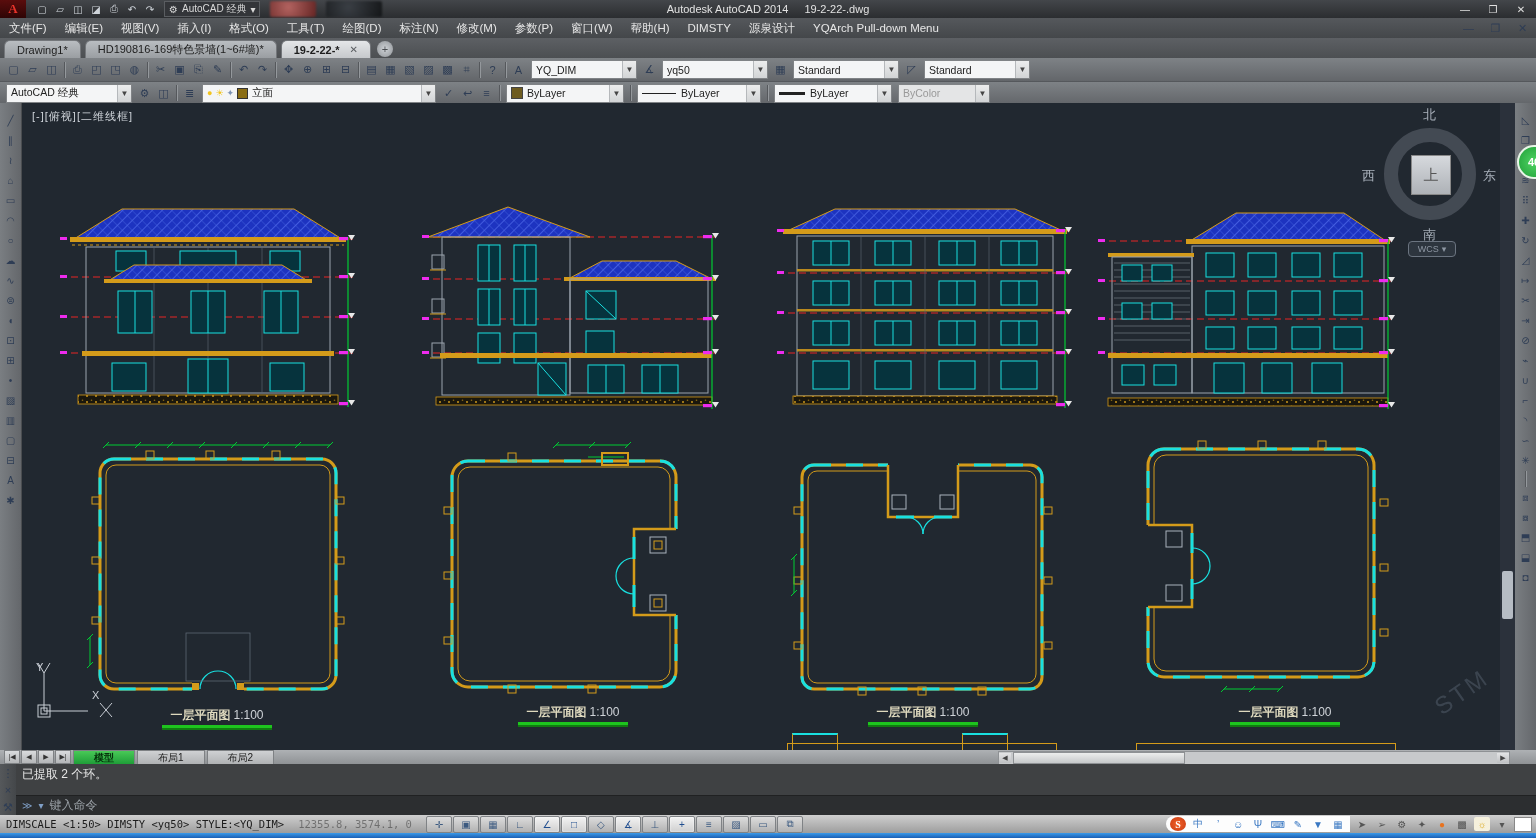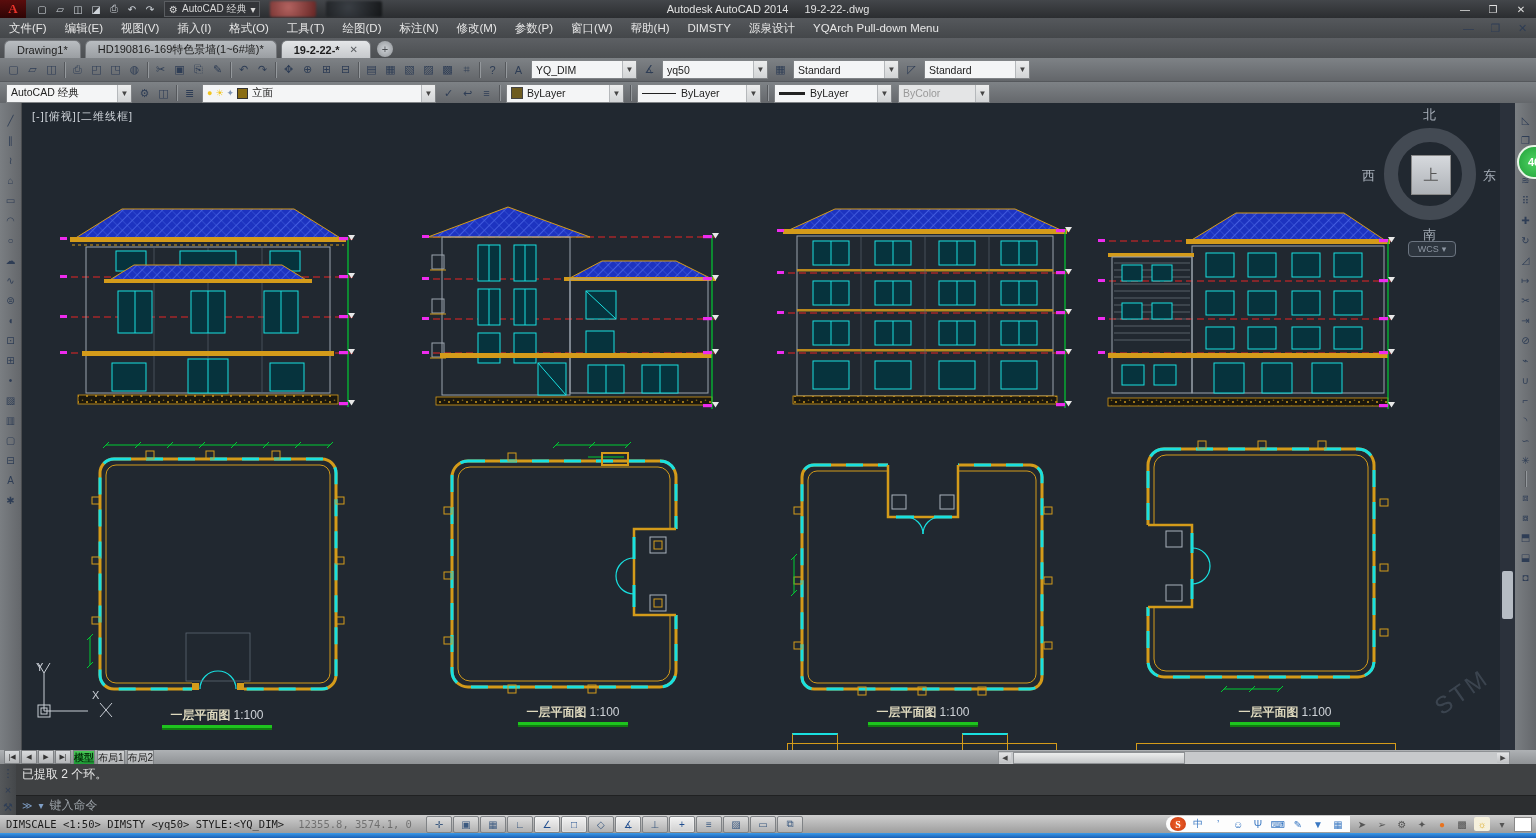--- a/index.html
+++ b/index.html
@@ -83,21 +83,21 @@
   .caption .gline{height:3px;background:#1ec41e;margin-top:1px;box-shadow:0 2px 0 #117a11;}
   .watermark{position:absolute;left:1432px;top:575px;color:rgba(130,142,160,.28);font-size:24px;transform:rotate(-35deg);letter-spacing:3px;}
   .partshape{position:absolute;border:1px solid #d49b1a;border-bottom:none;}
   .partshape.cy{border-top:2px solid #19e0e0;}
 
   
   .layoutbar{position:absolute;left:0;top:750px;width:1536px;height:14px;background:linear-gradient(#aeb1b4,#8f9295);
     display:flex;align-items:center;font-size:10px;color:#222;}
   .lnav{display:flex;gap:1px;margin-left:4px;}
   .lnav .tbtn{width:14px;height:12px;background:linear-gradient(#d9dbdd,#b4b6b8);border:1px solid #7e8184;font-size:7px;color:#333;}
-  .ltab{height:13px;display:flex;align-items:center;padding:0 0;margin-left:2px;background:linear-gradient(#cfd1d3,#b0b2b4);
+  .ltab{height:13px;display:flex;align-items:center;padding:0 20px;margin-left:2px;background:linear-gradient(#cfd1d3,#b0b2b4);
     border:1px solid #7e8184;border-bottom:none;font-size:10px;}
   .ltab.model{background:linear-gradient(#49c957,#1f9e38);color:#06330c;font-weight:bold;}
   .hscroll{position:absolute;left:998px;top:1px;width:510px;height:12px;background:#c7c9cb;border:1px solid #8e9194;display:flex;align-items:center;}
   .hscroll .harr{width:12px;height:10px;display:flex;align-items:center;justify-content:center;font-size:7px;color:#444;background:linear-gradient(#e3e4e5,#bfc1c3);}
   .hthumb{width:170px;height:10px;background:linear-gradient(#eceded,#c6c8ca);border:1px solid #8e9194;margin-left:2px;}
 
   
   .cmdpanel{position:absolute;left:0;top:764px;width:1536px;height:51px;background:#3f4143;display:flex;}
   .cmdstrip{width:16px;background:linear-gradient(90deg,#55585b,#44474a);display:flex;flex-direction:column;align-items:center;
     color:#d5d5d5;font-size:9px;padding-top:2px;gap:3px;}

